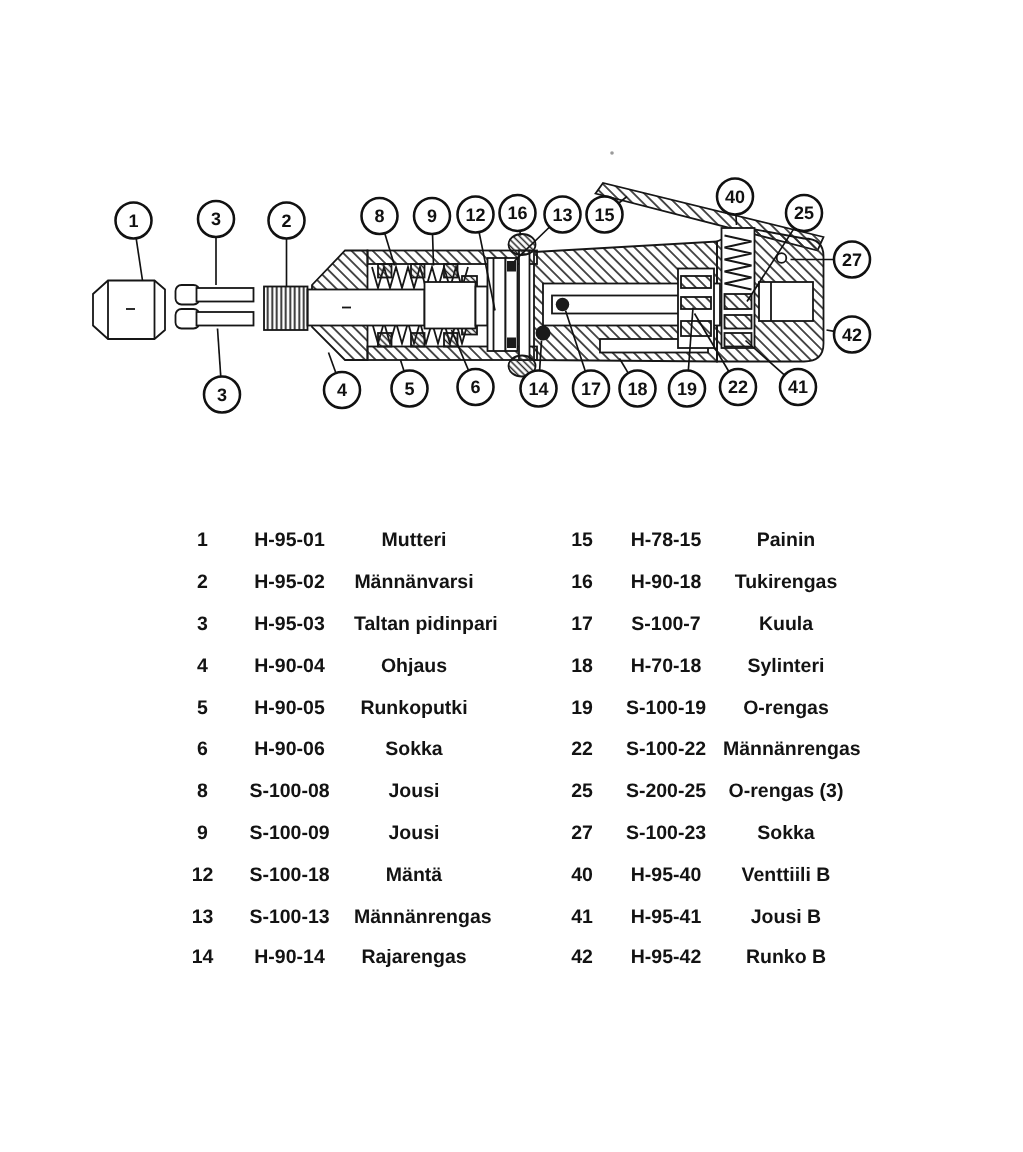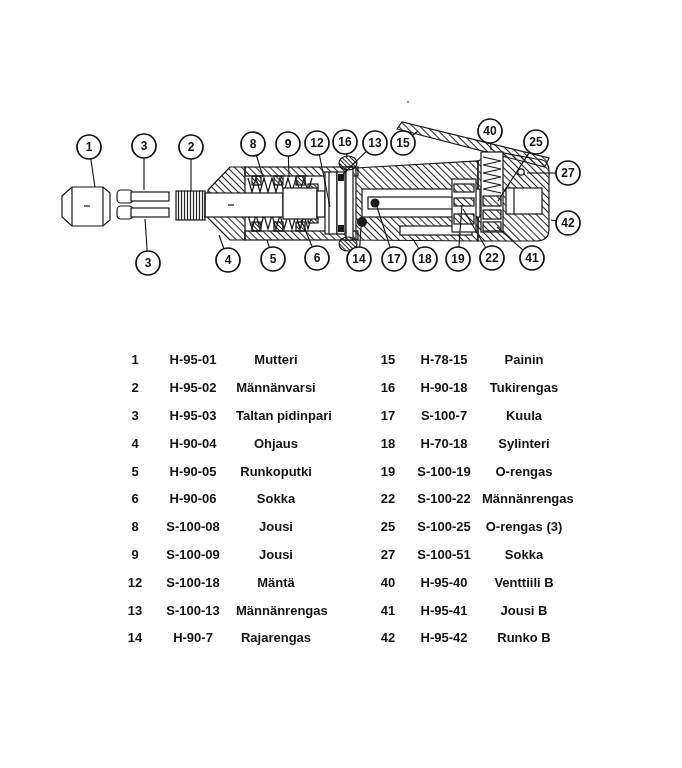--- a/index.html
+++ b/index.html
@@ -235,30 +235,30 @@
         <span class="cell">22</span>
         <span class="cell">S-100-22</span>
         <span class="cell">Männänrengas</span>
       </div>
       <div class="parts-row">
         <span class="cell">8</span>
         <span class="cell">S-100-08</span>
         <span class="cell">Jousi</span>
         <span class="cell"></span>
         <span class="cell">25</span>
-        <span class="cell">S-100-25</span>
+        <span class="cell">S-200-25</span>
         <span class="cell">O-rengas (3)</span>
       </div>
       <div class="parts-row">
         <span class="cell">9</span>
         <span class="cell">S-100-09</span>
         <span class="cell">Jousi</span>
         <span class="cell"></span>
         <span class="cell">27</span>
-        <span class="cell">S-100-51</span>
+        <span class="cell">S-100-23</span>
         <span class="cell">Sokka</span>
       </div>
       <div class="parts-row">
         <span class="cell">12</span>
         <span class="cell">S-100-18</span>
         <span class="cell">Mäntä</span>
         <span class="cell"></span>
         <span class="cell">40</span>
         <span class="cell">H-95-40</span>
         <span class="cell">Venttiili B</span>
@@ -267,21 +267,21 @@
         <span class="cell">13</span>
         <span class="cell">S-100-13</span>
         <span class="cell">Männänrengas</span>
         <span class="cell"></span>
         <span class="cell">41</span>
         <span class="cell">H-95-41</span>
         <span class="cell">Jousi B</span>
       </div>
       <div class="parts-row">
         <span class="cell">14</span>
-        <span class="cell">H-90-7</span>
+        <span class="cell">H-90-14</span>
         <span class="cell">Rajarengas</span>
         <span class="cell"></span>
         <span class="cell">42</span>
         <span class="cell">H-95-42</span>
         <span class="cell">Runko B</span>
       </div>
     </div>
 </div>
 
 </body></html>

